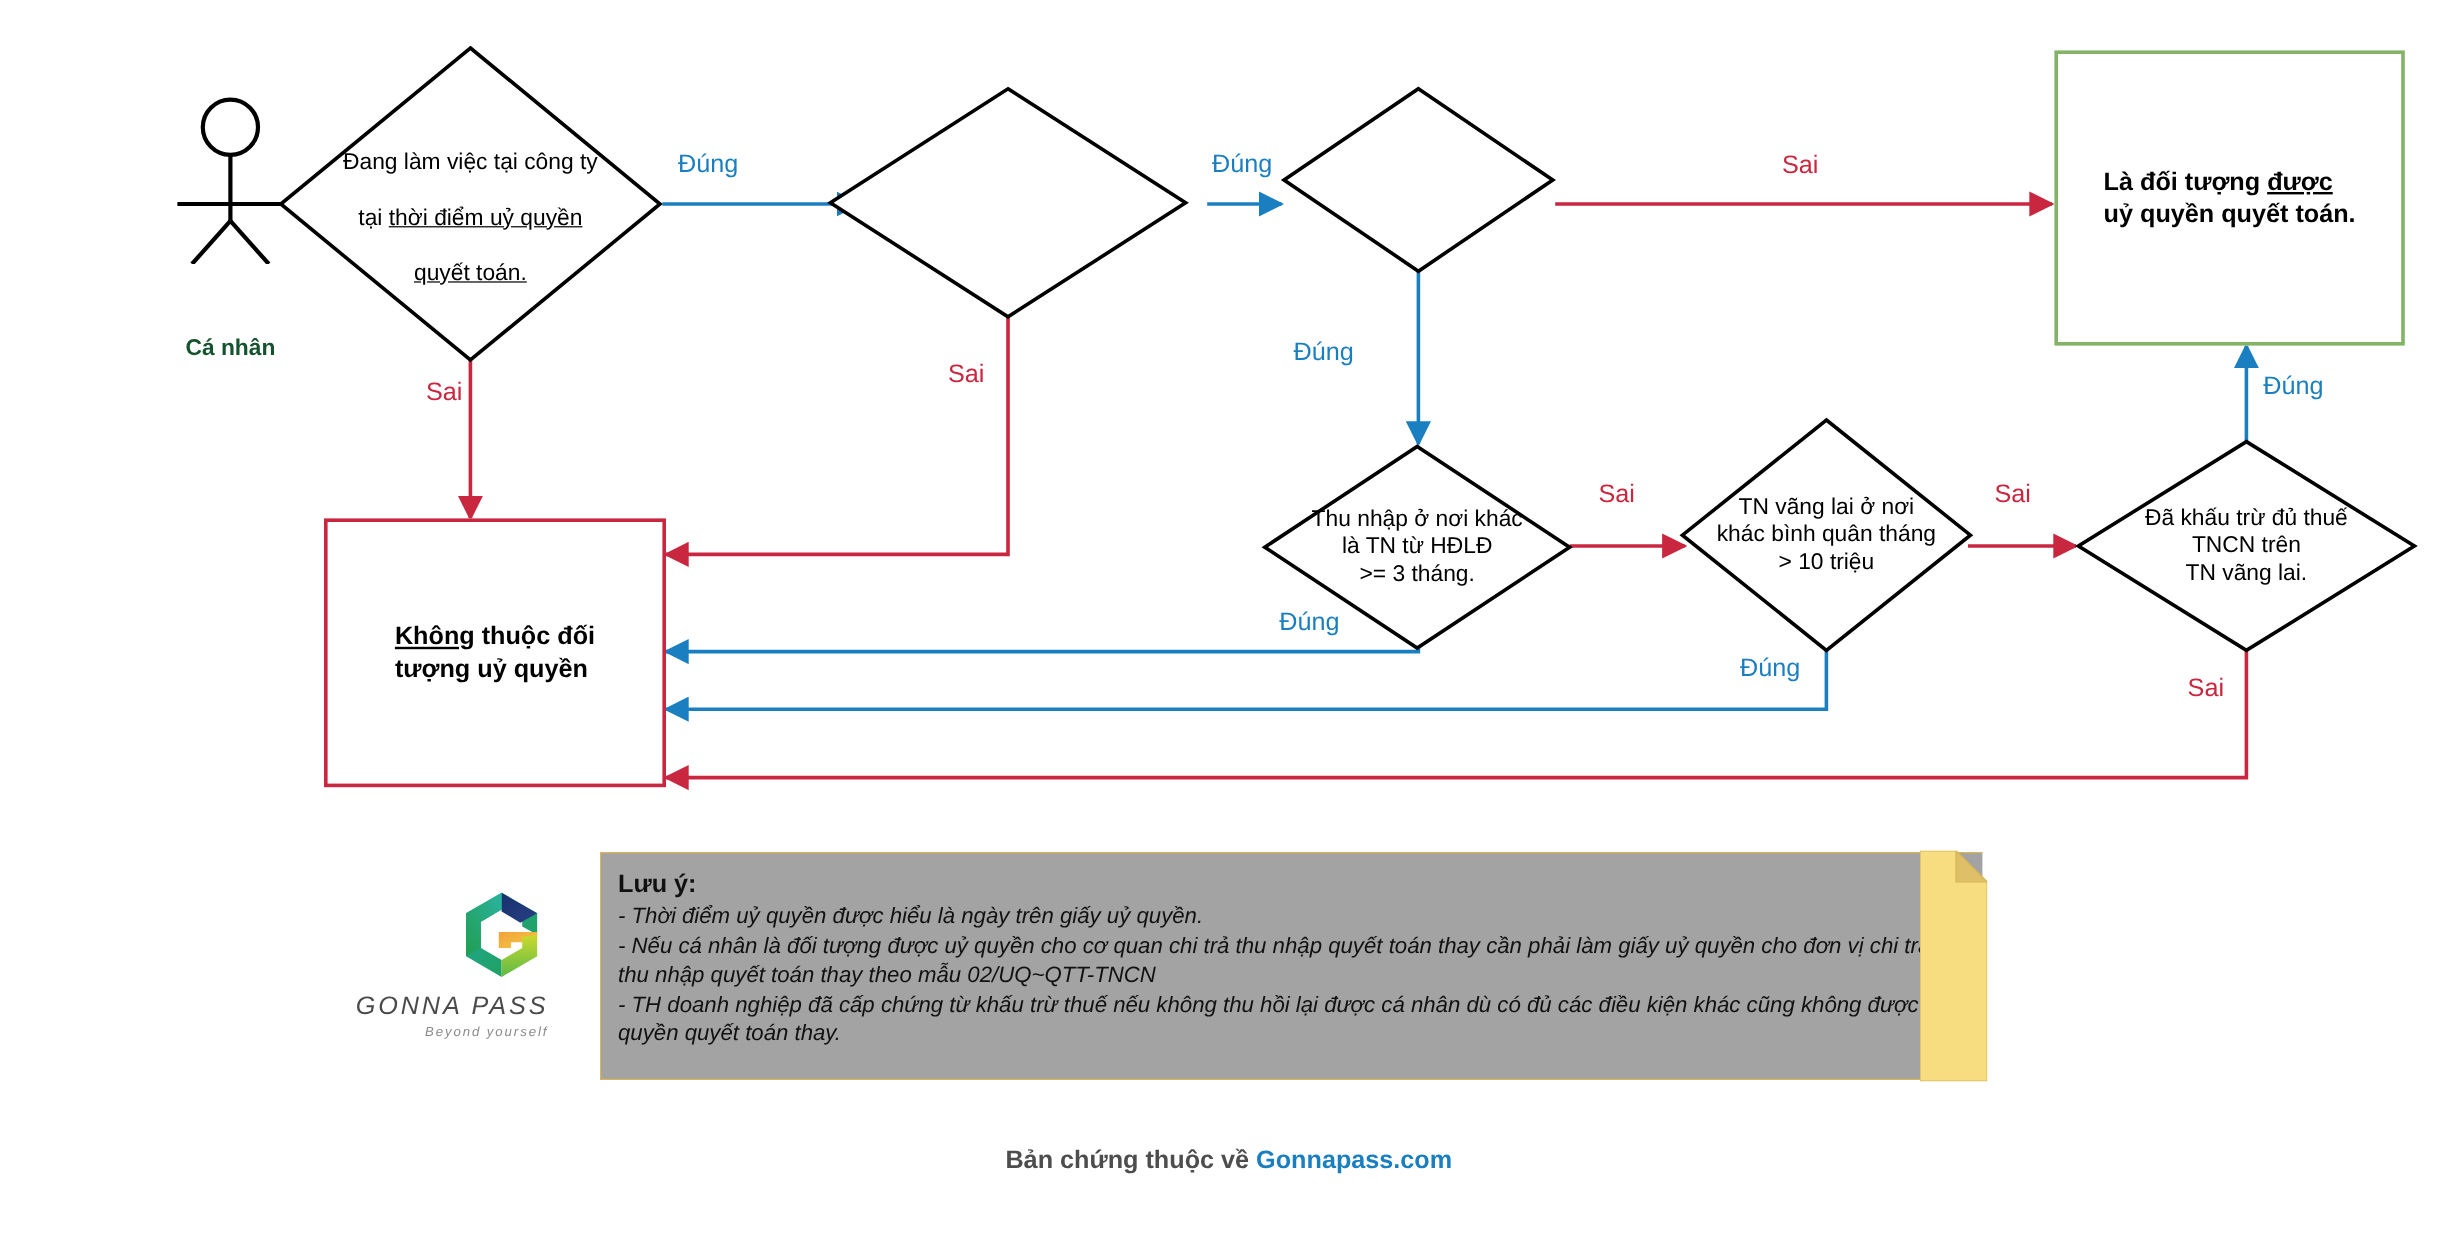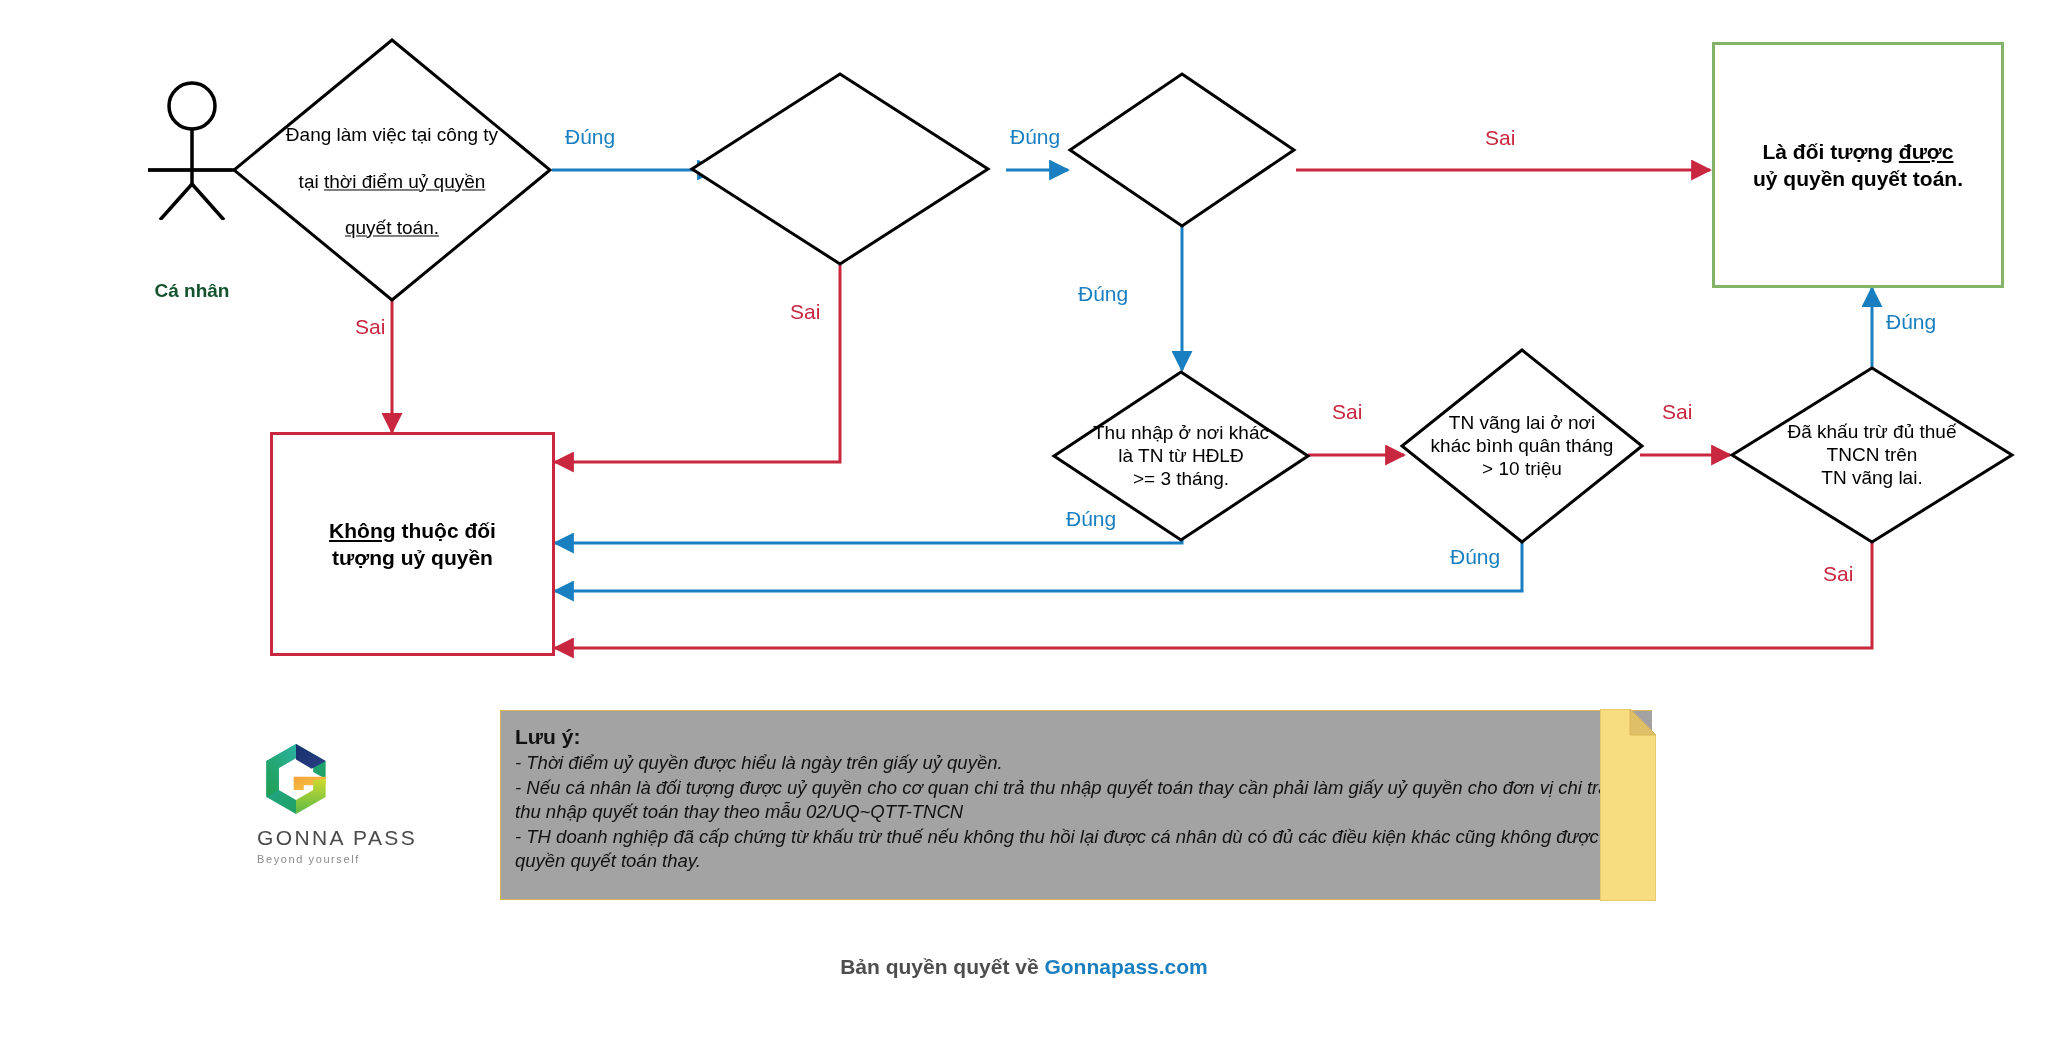--- a/index.html
+++ b/index.html
@@ -49,21 +49,21 @@
   }
 
   
   .boxnode {
     position: absolute;
     display: flex;
     align-items: center;
     justify-content: center;
     box-sizing: border-box;
     background: #ffffff;
-    text-align: center;
+    text-align: left;
   }
   .boxnode .btext {
     font-size: 21px;
     font-weight: bold;
     line-height: 1.3;
     color: #000000;
   }
   .boxnode .btext u { text-decoration: underline; }
   #node-eligible { border: 3px solid #82b366; }
   #node-not-eligible { border: 3px solid #c9263f; }
@@ -112,22 +112,23 @@
   #note-lines {
     font-size: 18.5px;
     line-height: 1.33;
     color: #111111;
   }
   #note-lines div { white-space: normal; font-style: italic; }
 
   
   #logo {
     position: absolute;
-    text-align: left;
+    text-align: right;
     width: 200px;
+    font-style: italic;
   }
   #logo-word {
     font-size: 21px;
     letter-spacing: 2.4px;
     color: #4a4a4a;
     font-weight: 500;
     margin-top: 4px;
   }
   #logo-tag {
     font-size: 11px;
@@ -342,16 +343,16 @@
       <polygon points="50,5 88,27 70,37 50,25" fill="url(#gC)"></polygon>
       <polygon points="47,47 88,47 88,58 60,58 60,64 47,64" fill="url(#gD)"></polygon>
       <polygon points="88,50 88,73 50,95 50,77 72,64 72,52" fill="url(#gE)"></polygon>
       <polygon points="12,27 50,5 50,23 28,36 28,64 12,73" fill="url(#gA)"></polygon>
     </svg>
     <div id="logo-word">GONNA PASS</div>
     <div id="logo-tag">Beyond yourself</div>
   </div>
 
   <div id="footer" style="left:0; top:955px;">
-    <span>Bản quyền quyết về </span><span id="footer-link">Gonnapass.com</span>
+    <span>Bản chứng thuộc về </span><span id="footer-link">Gonnapass.com</span>
   </div>
 
 </div>
 
 </body></html>

